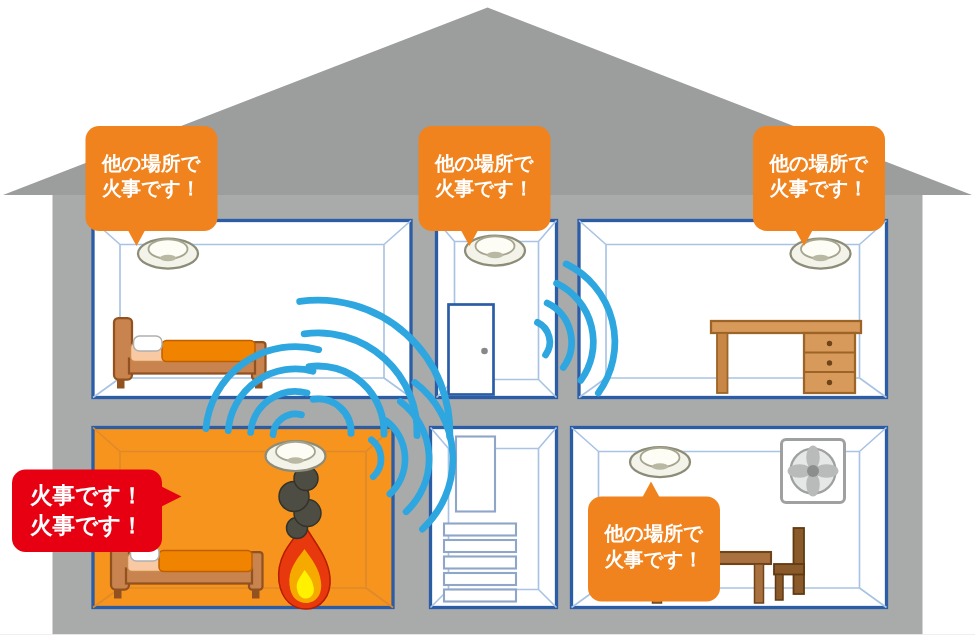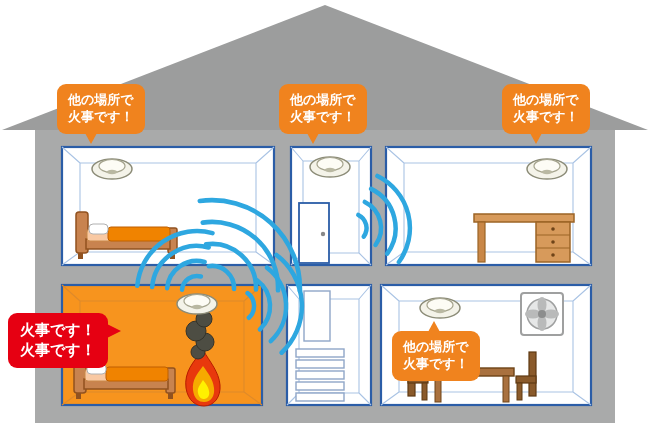--- a/index.html
+++ b/index.html
@@ -17,21 +17,21 @@
   .persp { fill:none; stroke:#A9C3E4; stroke-width:1.1; }
   .persp-fire { stroke:#DE8A2B; }
   .sig   { fill:none; stroke: var(--signal, #2EA7E0); stroke-linecap:round; }
   .step  { fill:#ffffff; stroke:#8FA6C8; stroke-width:1.4; }
 
   
   .bubble {
     position:absolute; z-index:5;
     background: var(--bubble-orange, #F0831E);
     color:#ffffff; font-weight:700; font-size:13px; line-height:1.3;
-    padding:8px 11px; border-radius:9px; white-space:nowrap;
+    padding:18px 11px; border-radius:9px; white-space:nowrap;
   }
   .bubble.red { background: var(--bubble-red, #E60012); font-size:15px; padding:8px 12px; }
   .tail-down::after {
     content:""; position:absolute; bottom:-10px; left:28px;
     border-left:6px solid transparent; border-right:6px solid transparent;
     border-top:11px solid var(--bubble-orange, #F0831E);
   }
   .tail-up::after {
     content:""; position:absolute; top:-10px; left:36px;
     border-left:6px solid transparent; border-right:6px solid transparent;

